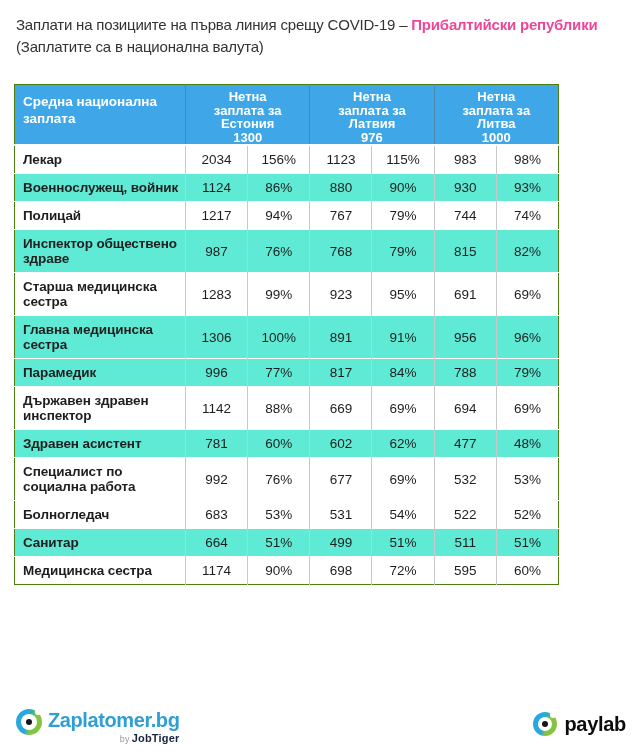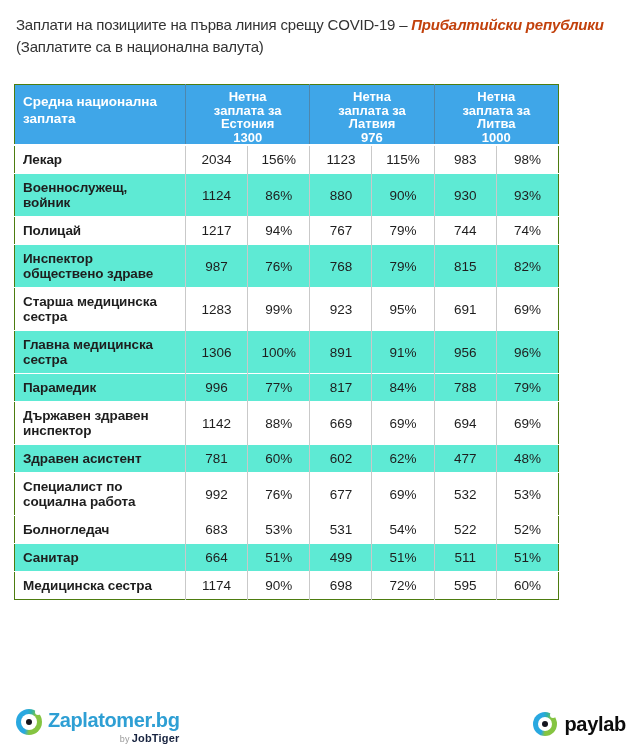--- a/index.html
+++ b/index.html
@@ -7,21 +7,21 @@
   .page {
     position: relative;
     width: 640px; height: 756px;
     background: #fff;
     font-family: "Liberation Sans", sans-serif;
     overflow: hidden;
     margin: 0 auto;
   }
   .heading { position: absolute; left: 16px; top: 14px; color: #333; }
   .heading .line1 { font-size: 15px; line-height: 22px; white-space: nowrap; letter-spacing: -0.2px; }
-  .heading .line1 b { color: #c2410c; font-style: italic; }
+  .heading .line1 b { color: #ec4899; }
   .heading .line2 { font-size: 15px; line-height: 22px; letter-spacing: -0.2px; }
 
   table.salaries {
     position: absolute; left: 14px; top: 84px;
     width: 545px;
     border-collapse: collapse;
     table-layout: fixed;
     border: 1px solid #4d7c0f;
   }
   col.job-col { width: 171px; }
@@ -54,21 +54,21 @@
     color: #1e1e1e;
     text-align: center;
     padding: 6px 4px;
     line-height: 15px;
     border-left: 1px solid #c9c9c9;
     border-top: 1px solid #fff;
   }
   tbody td.job {
     text-align: left;
     padding-left: 8px;
-    padding-right: 14px;
+    padding-right: 6px;
     font-weight: bold;
     border-left: none;
     letter-spacing: -0.1px;
   }
   tbody tr.alt td { background: #5eead4; }
 
   
   .logo-zaplatomer {
     position: absolute; left: 16px; bottom: 12px;
     display: flex; align-items: flex-start; gap: 6px;

